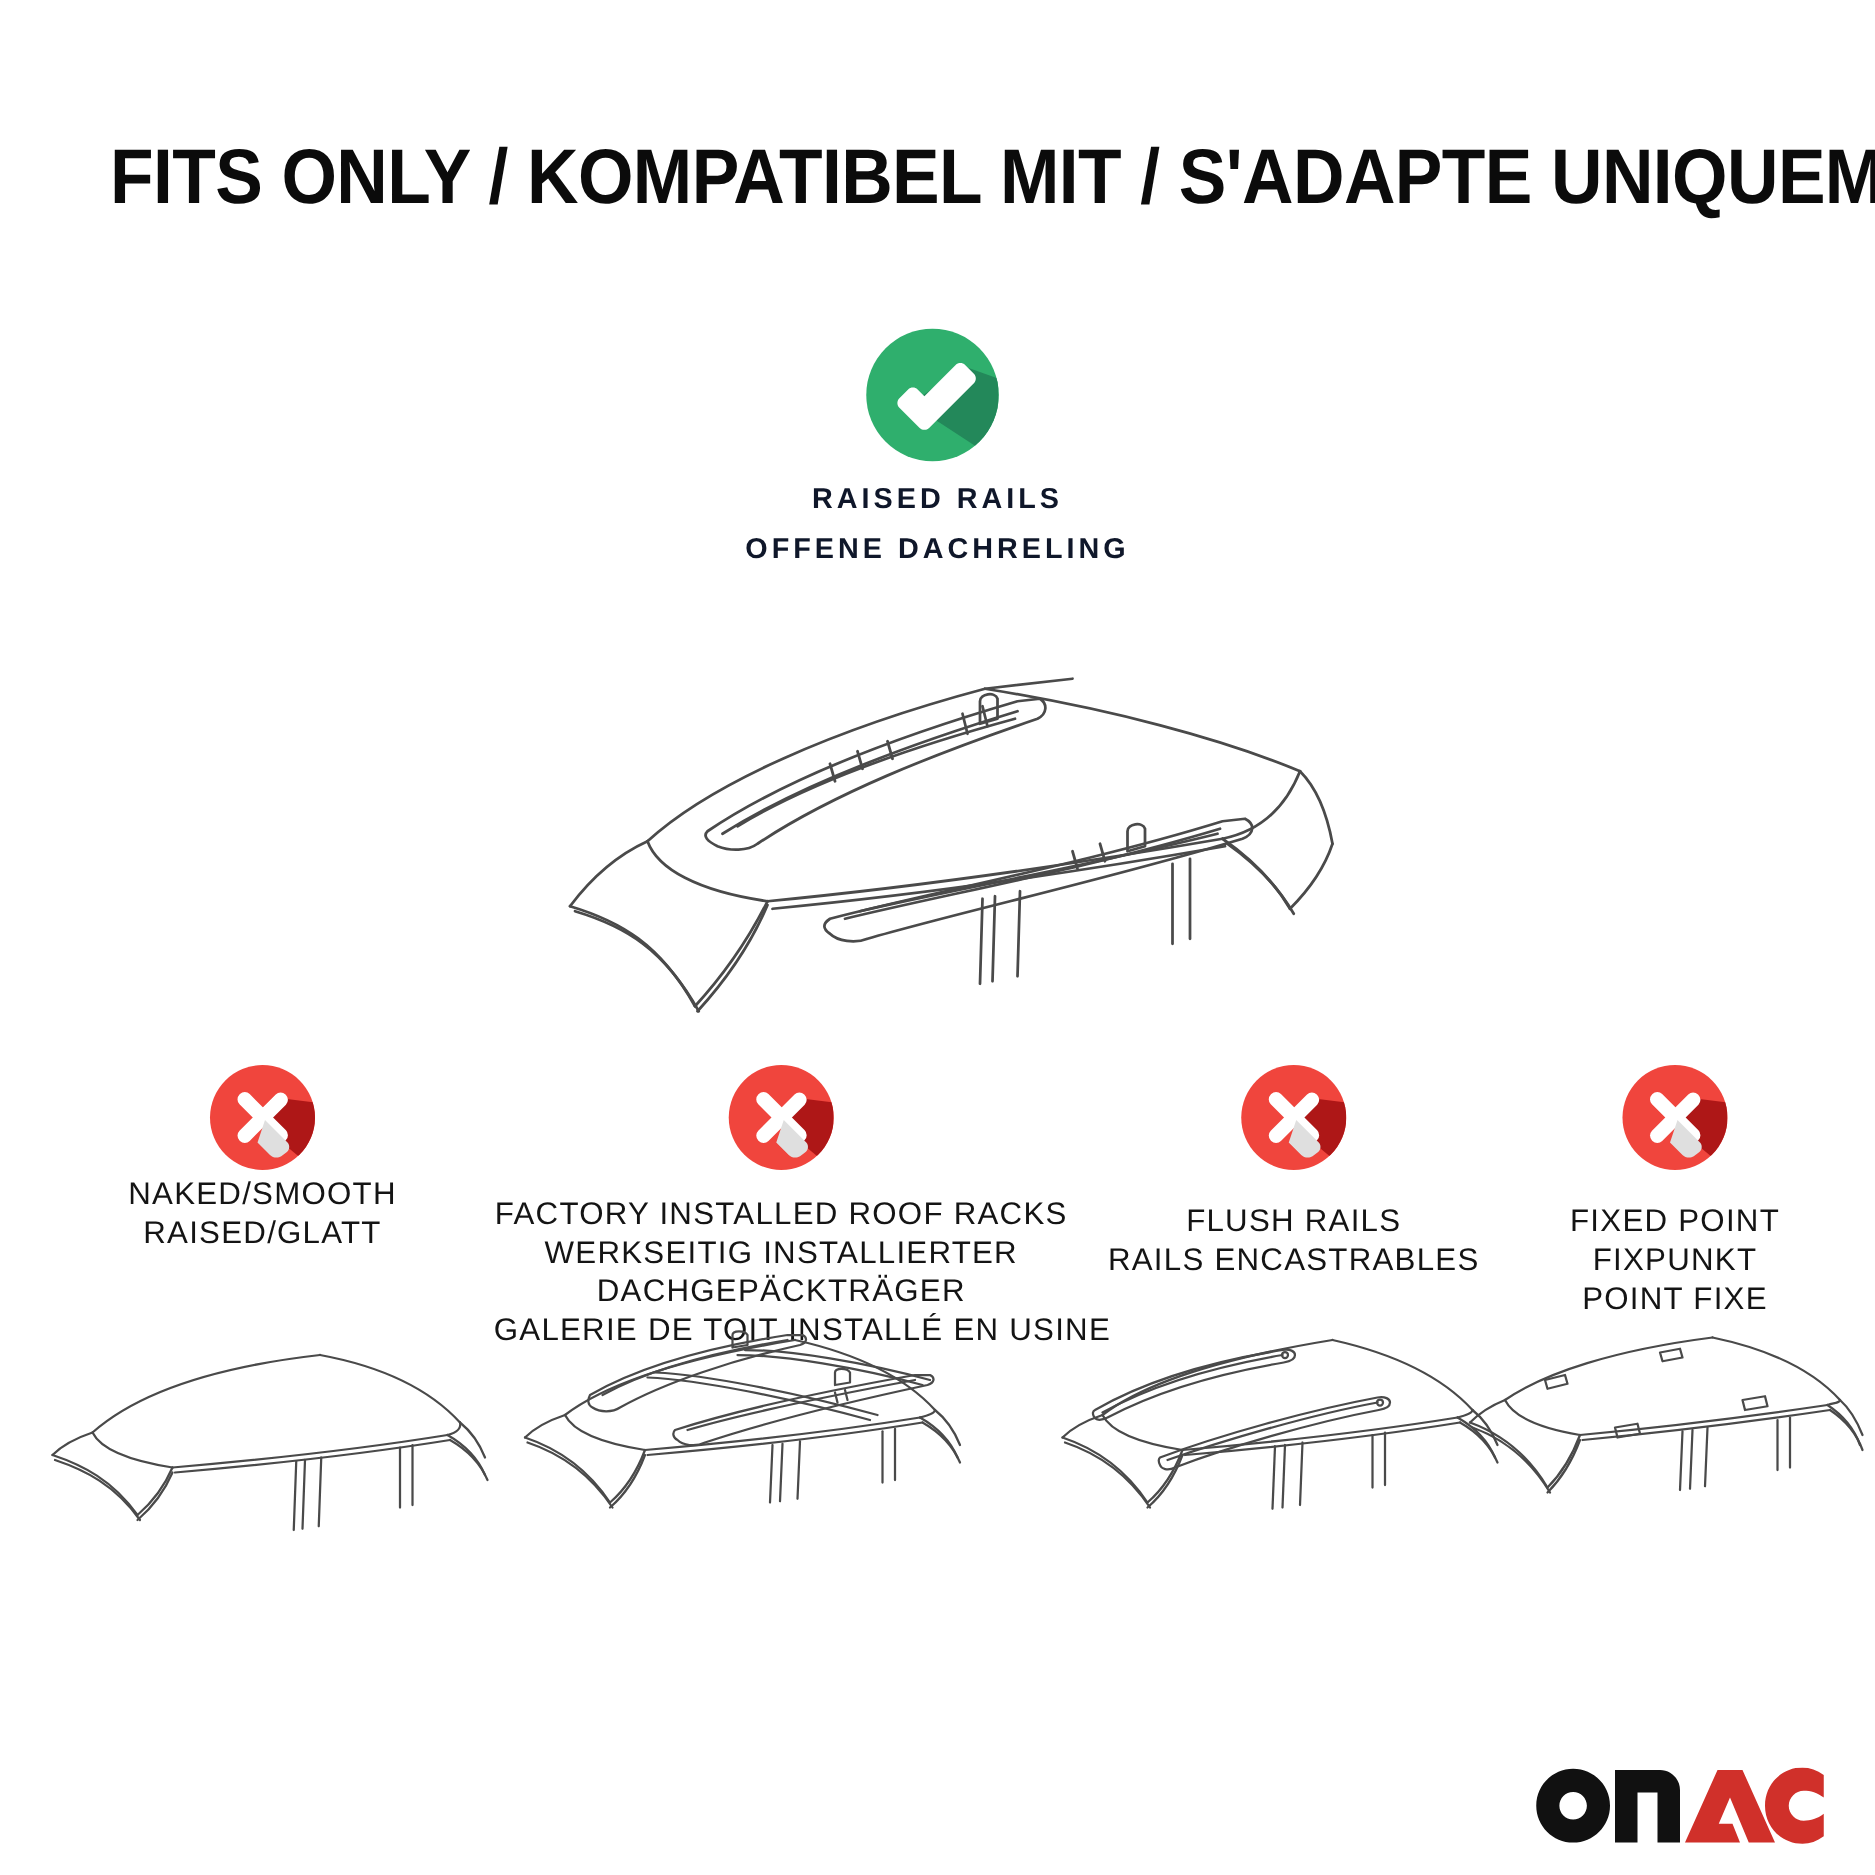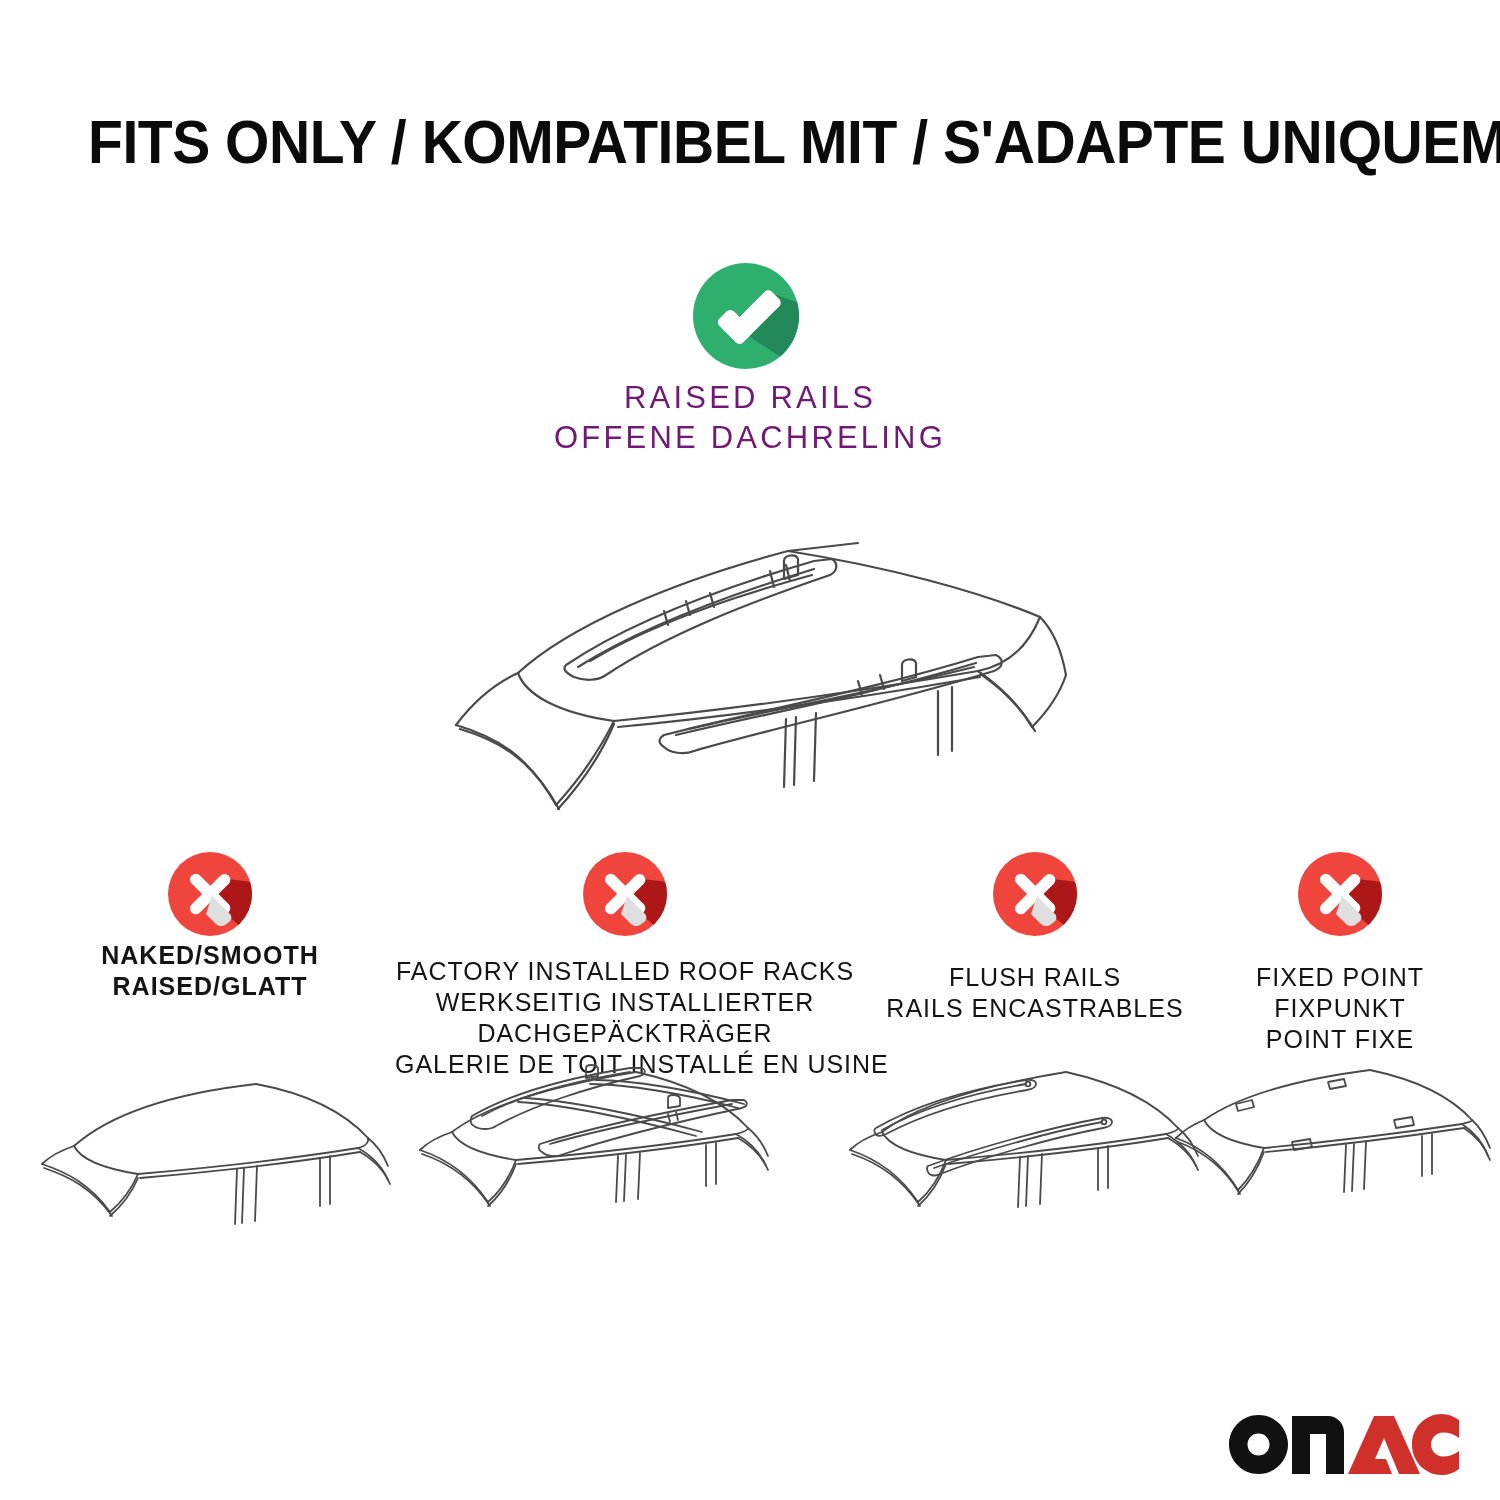--- a/index.html
+++ b/index.html
@@ -52,25 +52,25 @@
     height: 106px;
     background: #2faf6d;
   }
 
   #good-text {
     position: absolute;
     left: 380px;
     top: 378px;
     width: 740px;
     text-align: center;
-    font-size: 31px;
+    font-size: 23px;
     line-height: 40px;
     letter-spacing: 3.2px;
-    font-weight: 400;
-    color: #701a75;
+    font-weight: 700;
+    color: #0f172a;
   }
   #good-text div { white-space: nowrap; }
 
   
   #main-illustration {
     position: absolute;
     left: 418px;
     top: 505px;
     width: 665px;
     height: 330px;
@@ -183,21 +183,21 @@
   <div class="bad-icon" style="left:168px; top:0;">
     <svg class="shadow-wedge" viewBox="0 0 84 84">
       <path d="M36 44 L84 84 L84 30 L52 26 Z" fill="#ae1717"></path>
     </svg>
     <svg viewBox="0 0 84 84" style="position:absolute;left:0;top:0">
       <rect x="36.5" y="16" width="11.5" height="52" rx="5.5" fill="#ffffff" transform="rotate(45 42 42)"></rect>
       <rect x="36.5" y="16" width="11.5" height="52" rx="5.5" fill="#ffffff" transform="rotate(-45 42 42)"></rect>
       <path d="M44 44 L62 62 C64 64 64 68 61 70 L57 73 C54 75 50 74 48 72 L38 62 Z" fill="#dfdfdf"></path>
     </svg>
   </div>
-  <div class="bad-label" style="left:40px; top:88px; width:340px;font-weight:bold;">
+  <div class="bad-label" style="left:40px; top:88px; width:340px;">
     <div>NAKED/SMOOTH</div>
     <div>RAISED/GLATT</div>
   </div>
 </div>
 
 <svg class="bad-illustration" style="left:28px; width:380px; height:230px;" viewBox="0 0 380 230">
   <g fill="none" stroke="#4a4a4a" stroke-width="1.8" stroke-linecap="round" stroke-linejoin="round">
     <path d="M46 84 C80 54 140 32 228 22"></path>
     <path d="M228 22 C282 32 318 52 340 76"></path>
     <path d="M46 84 C52 96 72 106 110 112"></path>

